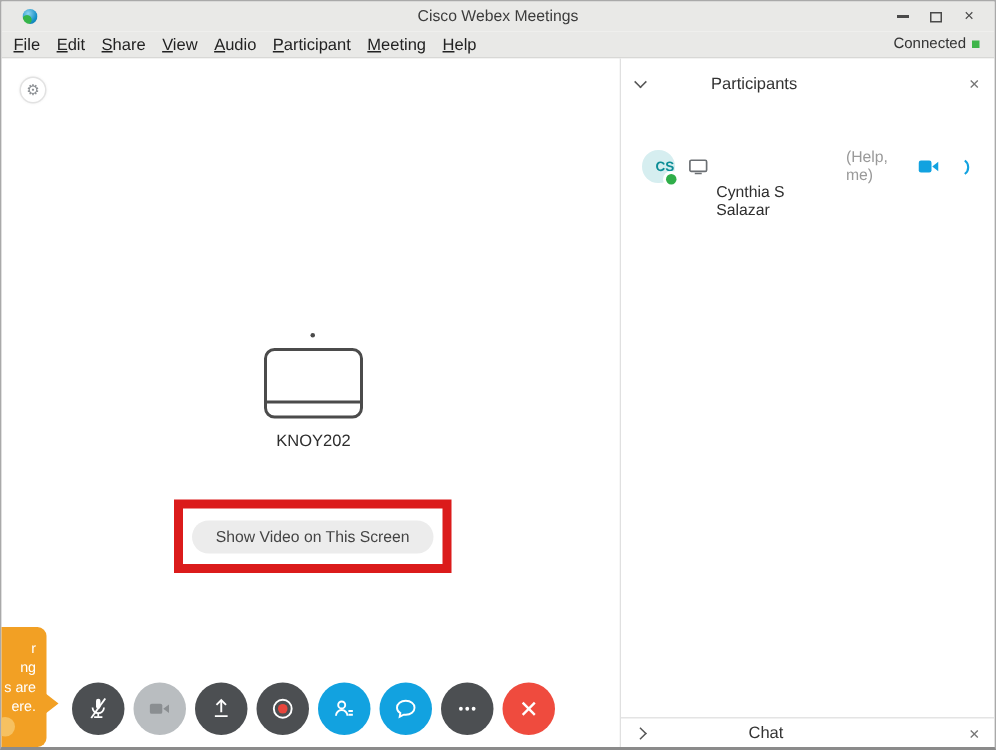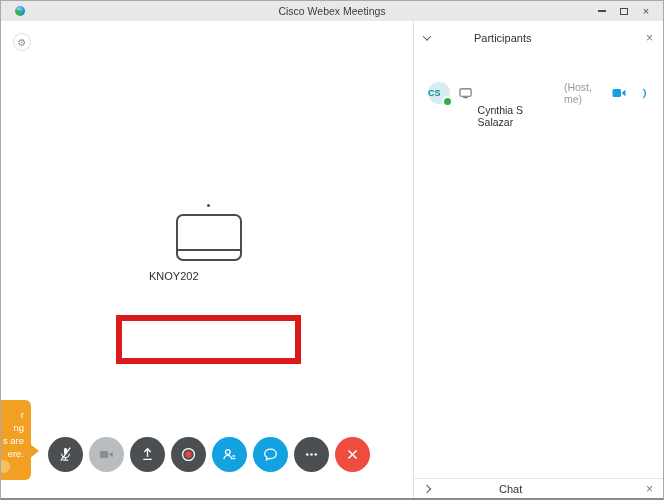--- a/index.html
+++ b/index.html
@@ -35,21 +35,21 @@
   .info-btn { position:absolute; left:12px; top:12px; width:18px; height:18px; border-radius:50%;
               border:1px solid #e2e2e2; background:#fff; display:flex; align-items:center; justify-content:center;
               color:#8b8f93; font-size:10px; box-shadow:0 0 2px rgba(0,0,0,.06); }
 
   .heading { position:absolute; left:85px; top:123px; font-size:18px; color:#666; letter-spacing:.2px; }
 
   .device-dot { position:absolute; left:206px; top:183px; width:3px; height:3px; border-radius:50%; background:#4b4b4b; }
   .device-icon { position:absolute; left:175px; top:193px; width:66px; height:47px;
                  border:2px solid #4b4b4b; border-radius:7px; }
   .device-icon .tray { position:absolute; left:0; right:0; bottom:8px; height:2px; background:#4b4b4b; }
-  .device-name { position:absolute; left:148px; top:249px; width:120px; text-align:left; font-size:11px; color:#2e2e2e; }
+  .device-name { position:absolute; left:148px; top:249px; width:120px; text-align:center; font-size:11px; color:#2e2e2e; }
 
   .highlight-box { position:absolute; left:115px; top:294px; width:185px; height:49px;
                    border:6px solid #db1b1b; }
   .show-video-btn { position:absolute; left:121px; top:300px; width:173px; height:37px;
                     display:flex; align-items:center; justify-content:center; }
   .show-video-btn .pill { background:#ececec; color:#444; font-size:10.5px; padding:5px 16px;
                           border-radius:12px; border:none; cursor:pointer; }
 
   
   .tooltip { position:absolute; left:-66px; top:379px; width:96px; height:80px; background:#f2a024;
@@ -70,21 +70,21 @@
              display:flex; flex-direction:column; }
   .panel-header { height:24px; margin-top:5px; display:flex; align-items:center; padding:0 10px; font-size:11px; color:#333; }
   .chev { width:6px; height:6px; border-right:1.4px solid #555; border-bottom:1.4px solid #555; display:inline-block; }
   .chev-down { transform:rotate(45deg) translate(-1px,-1px); }
   .chev-right { transform:rotate(-45deg); }
   .panel-title { margin-left:7px;padding-left:37px; }
   .panel-close { margin-left:auto; color:#777; font-size:12px; cursor:pointer; line-height:1; }
 
   .participant-row { display:flex; align-items:center; padding:8px 10px 6px 14px; font-size:10.5px; }
   .avatar { position:relative; width:22px; height:22px; border-radius:50%; background:#d6eef0;
-            color:#0c8d96; font-size:9px; font-weight:bold; display:flex; align-items:center; justify-content:flex-start; }
+            color:#0c8d96; font-size:9px; font-weight:bold; display:flex; align-items:center; justify-content:flex-end; }
   .avatar .badge { position:absolute; right:-3px; bottom:-3px; width:11px; height:11px; border-radius:50%;
                    background:#fff; display:flex; align-items:center; justify-content:center; }
   .avatar .badge .inner { width:7px; height:7px; border-radius:50%; background:#2fae49; }
   .p-monitor { margin-left:9px; display:flex; }
   .p-name { margin-left:6px; color:#2e2e2e;margin-top:46px; }
   .p-role { margin-left:4px; color:#9a9a9a; }
   .p-icons { margin-left:auto; display:flex; align-items:center; gap:16px; padding-right:4px; }
 
   .sidebar-spacer { flex:1; }
   .chat-bar { height:20px; border-top:1px solid #e4e4e4; display:flex; align-items:center; padding:0 10px; font-size:11px; color:#333;gap:24px; }
@@ -104,36 +104,55 @@
         </div>
       <div class="wc">
           <span class="box"></span>
         </div>
       <div class="wc">
           <span>×</span>
         </div>
     </div>
   </div>
 
+  <div class="menubar">
+    <div class="menu-items">
+      <span class="menu-item">File</span>
+      <span class="menu-item">Edit</span>
+      <span class="menu-item">Share</span>
+      <span class="menu-item">View</span>
+      <span class="menu-item">Audio</span>
+      <span class="menu-item">Participant</span>
+      <span class="menu-item">Meeting</span>
+      <span class="menu-item">Help</span>
+    </div>
+    <div class="conn-status">
+      <span>Connected</span>
+      <span class="conn-dot"></span>
+    </div>
+  </div>
 
   <div class="content">
 
     <div class="main">
       <div class="info-btn">
         <span>⚙</span>
       </div>
 
 
       <div class="device-dot"></div>
       <div class="device-icon">
         <div class="tray"></div>
       </div>
       <div class="device-name">KNOY202</div>
 
       <div class="highlight-box"></div>
+      <div class="show-video-btn">
+        <button class="pill">Show Video on This Screen</button>
+      </div>
 
       <div class="tooltip">
         <div>r</div>
         <div>ng</div>
         <div>s are</div>
         <div>ere.</div>
         <div class="pointer"></div>
         <div class="dot-btn"></div>
       </div>
 
@@ -209,21 +228,21 @@
               <span class="inner"></span>
             </span>
         </div>
         <span class="p-monitor">
           <svg width="13" height="12" viewBox="0 0 14 12">
             <rect x="1" y="1.5" width="12" height="8" rx="1" fill="none" stroke="#6b6f73" stroke-width="1.2"></rect>
             <line x1="4.5" y1="11" x2="9.5" y2="11" stroke="#6b6f73" stroke-width="1.2"></line>
           </svg>
         </span>
         <span class="p-name">Cynthia S Salazar</span>
-        <span class="p-role">(Host, me)</span>
+        <span class="p-role">(Help, me)</span>
         <span class="p-icons">
           <svg width="14" height="10" viewBox="0 0 14 10">
             <rect x="0.5" y="1" width="8.5" height="8" rx="1.5" fill="#12a2e0"></rect>
             <path d="M9.5 5l4-3.2v6.4z" fill="#12a2e0"></path>
           </svg>
           <svg width="7" height="11" viewBox="0 0 7 11">
             <path d="M1.2 1a5.6 5.6 0 0 1 0 9" fill="none" stroke="#12a2e0" stroke-width="1.4"></path>
           </svg>
         </span>
       </div>

